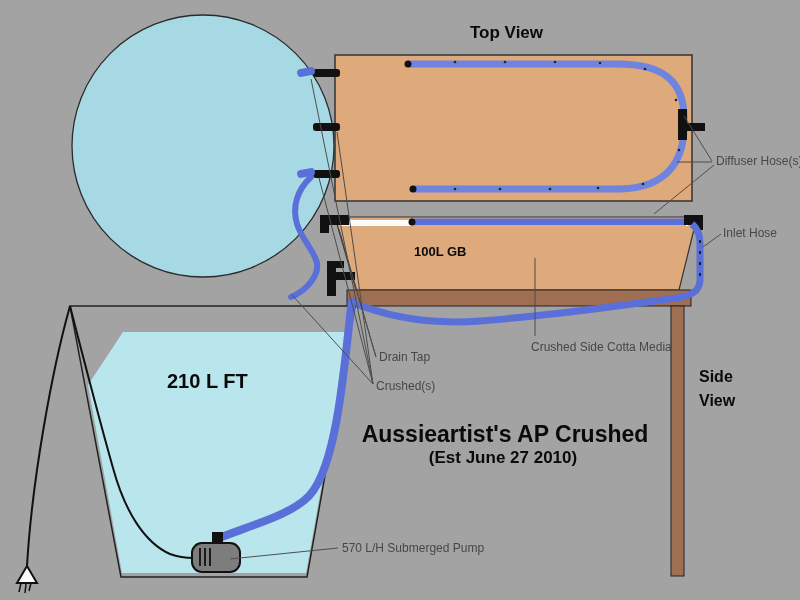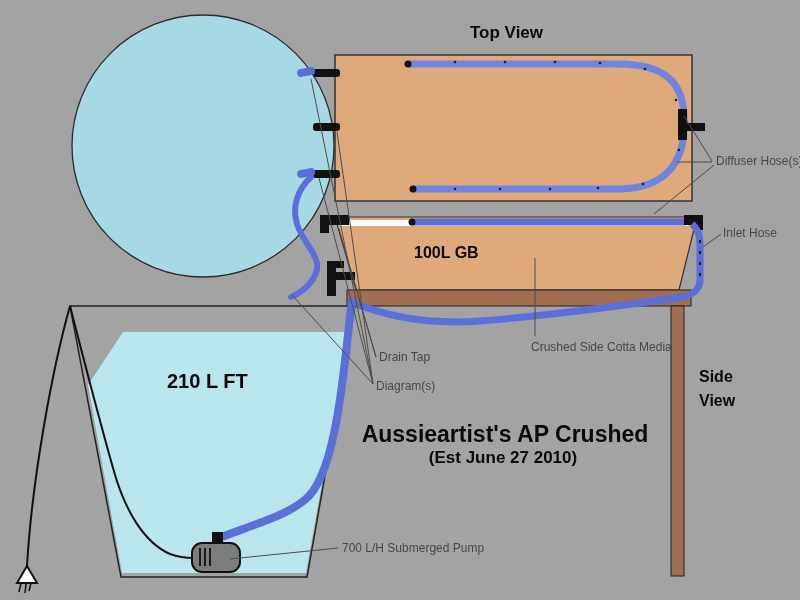--- a/index.html
+++ b/index.html
@@ -114,33 +114,33 @@
       <line x1="373" y1="384" x2="337" y2="132"></line>
       <line x1="373" y1="384" x2="311" y2="79"></line>
       <line x1="230" y1="559" x2="338" y2="548"></line>
     </g>
   </svg>
 
   <div class="bold" style="left:470px;top:23px;font-size:17px;position:absolute">Top View</div>
 
   <div class="bold" id="side-view-label" style="left:699px;top:365px;font-size:16px;position:absolute">Side View</div>
 
-  <div class="bold" style="left:414px;top:244px;font-size:16px;position:absolute">100L GB</div>
+  <div class="bold" style="left:414px;top:244px;font-size:13px;position:absolute">100L GB</div>
 
   <div class="bold" style="left:167px;top:370px;font-size:20px;position:absolute">210 L FT</div>
 
   <div class="lbl" style="left:716px;top:155px">Diffuser Hose(s)</div>
 
   <div class="lbl" style="left:723px;top:227px">Inlet Hose</div>
 
   <div class="lbl" style="left:531px;top:341px">Crushed Side Cotta Media</div>
 
   <div class="lbl" style="left:379px;top:351px">Drain Tap</div>
 
-  <div class="lbl" style="left:376px;top:380px">Diagram(s)</div>
+  <div class="lbl" style="left:376px;top:380px">Crushed(s)</div>
 
-  <div class="lbl" style="left:342px;top:542px">700 L/H Submerged Pump</div>
+  <div class="lbl" style="left:342px;top:542px">570 L/H Submerged Pump</div>
 
   <div class="bold center" style="left:505px;top:421px;font-size:23px;position:absolute">Aussieartist's AP Crushed</div>
 
   <div class="bold center" style="left:503px;top:448px;font-size:17px;position:absolute">(Est June 27 2010)</div>
 
 </div>
 
 </body></html>

